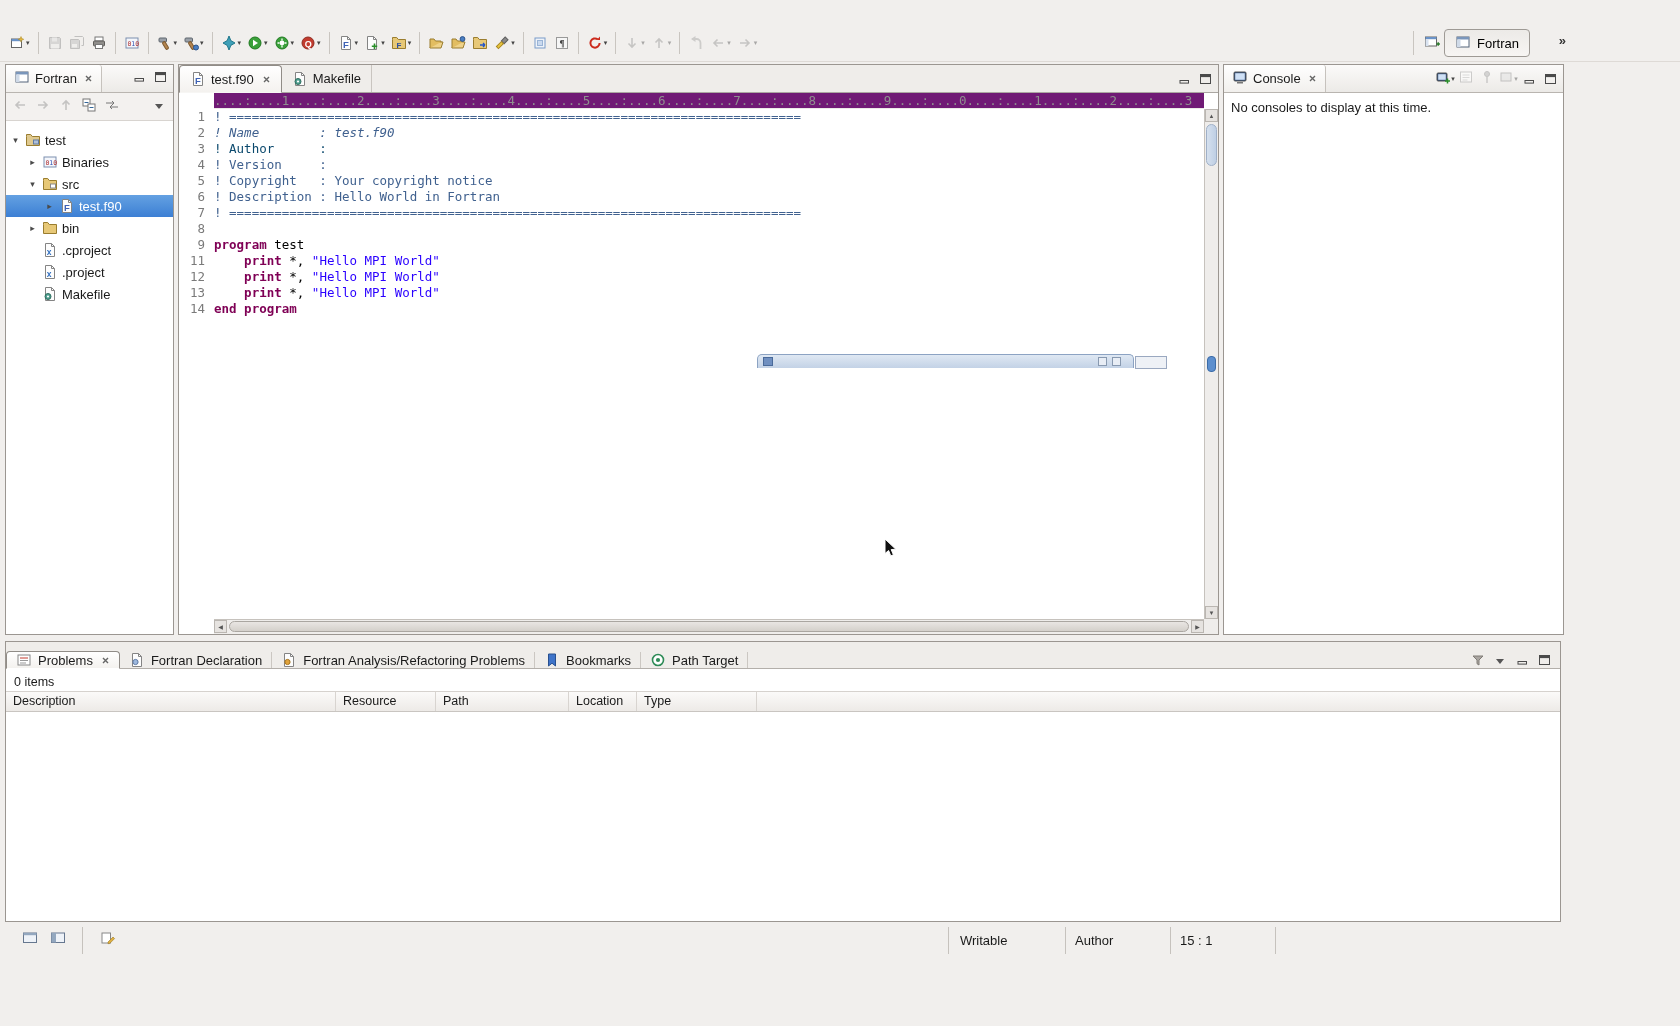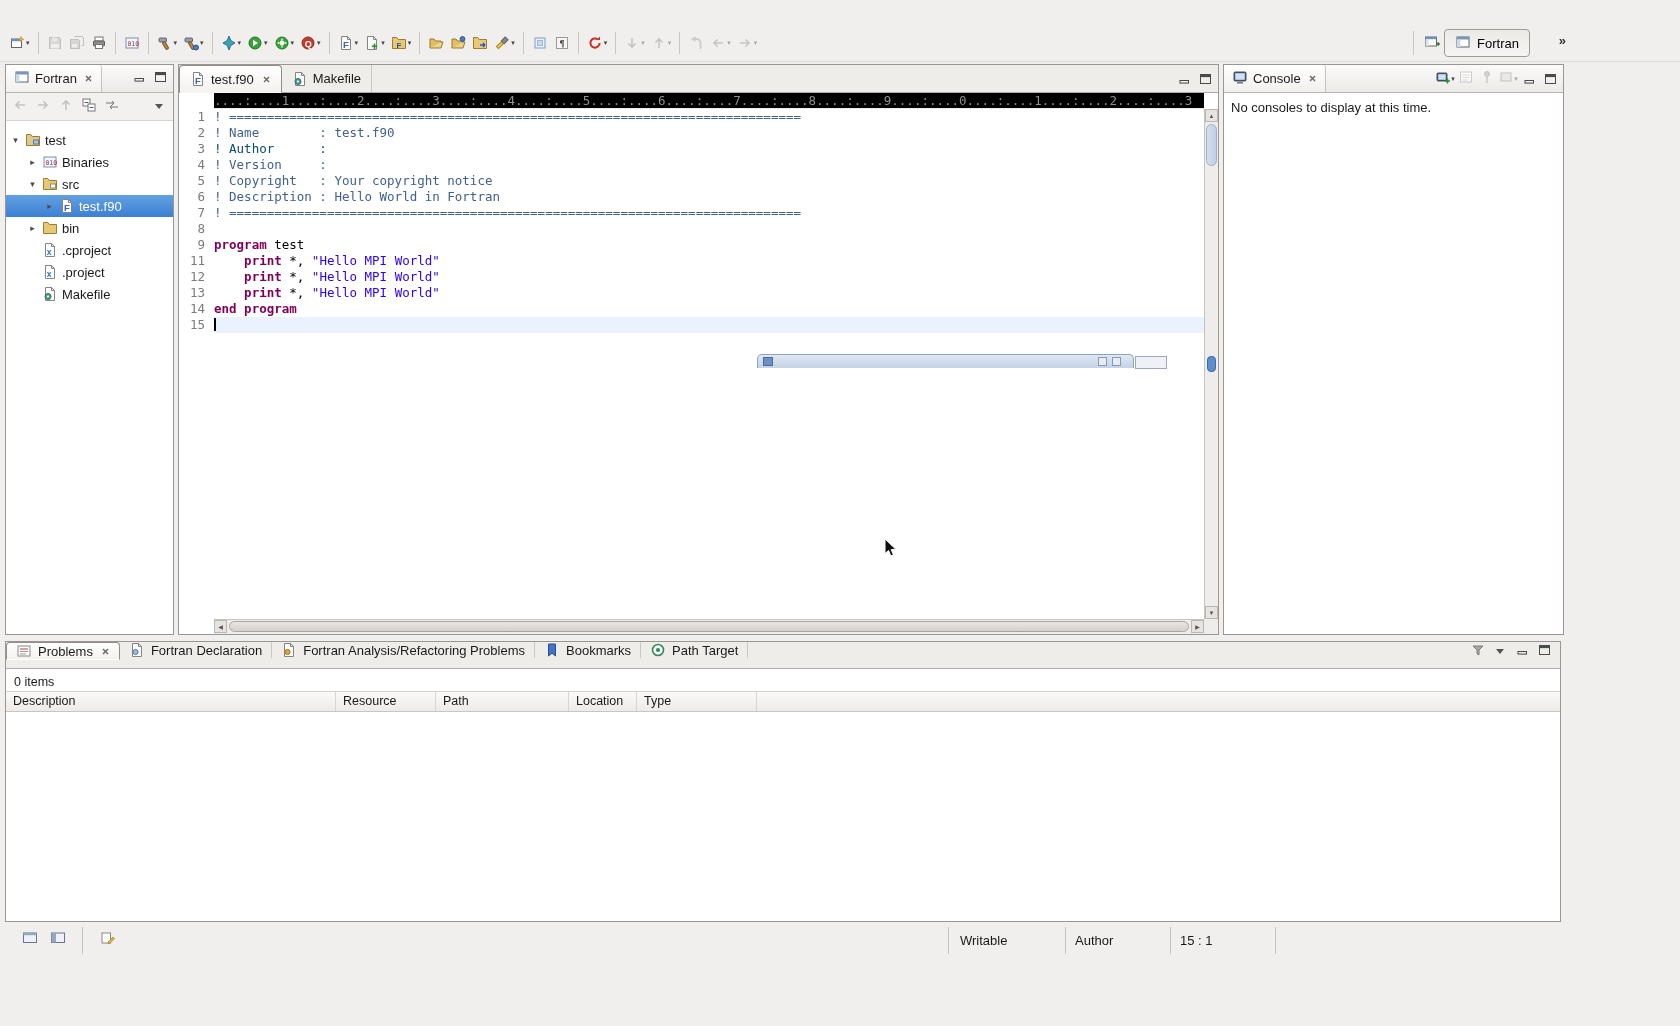--- a/index.html
+++ b/index.html
@@ -41,21 +41,21 @@
   .trow{height:22px;display:flex;align-items:center;gap:4px}
   .trow .exp{width:11px;flex:none;font-size:9px;color:#4a4a4a;text-align:center;line-height:11px}
   .trow .ic{display:inline-flex;width:16px;height:16px;flex:none}
   .trow.selected{background:linear-gradient(#64a1e2,#3c7fd4);color:#fff}
 
   
   .editor{left:178px;top:64px;width:1041px;height:571px}
   .etabs{position:absolute;left:0;top:0;right:0;height:28px;background:#efedea;border-bottom:1px solid #aba7a2;display:flex;align-items:stretch}
   .etab{position:relative;display:flex;align-items:center;gap:5px;padding:0 10px;font-size:13px;border-right:1px solid #c9c5c0}
   .etab.active{background:linear-gradient(#ffffff,#f4f2ef);border:1px solid #908c87;border-bottom:1px solid #f7f6f4;border-radius:4px 4px 0 0;margin-bottom:-1px}
-  .ruler{position:absolute;left:35px;top:28px;right:14px;height:16px;background:#000000;border-bottom:1px solid #eceae7;color:#8f8f8f;font:12.5px/16px "DejaVu Sans Mono",monospace;white-space:pre;overflow:hidden}
+  .ruler{position:absolute;left:35px;top:28px;right:14px;height:16px;background:#701a75;border-bottom:1px solid #eceae7;color:#8f8f8f;font:12.5px/16px "DejaVu Sans Mono",monospace;white-space:pre;overflow:hidden}
   .codewrap{position:absolute;left:0;top:44px;right:14px;bottom:15px;background:#fff;overflow:hidden;font:12.5px/16px "DejaVu Sans Mono",monospace}
   .cline{display:flex;height:16px;white-space:pre}
   .lnum{width:26px;flex:none;text-align:right;margin-right:9px;color:#7a7a7a}
   .ltext{flex:1;white-space:pre}
   .cline.current .ltext{background:#e9f2fd}
   .caret{display:inline-block;width:1.5px;height:13px;background:#000;vertical-align:-2px}
   .kw{font-weight:bold}
 
   
   .vscroll{position:absolute;top:44px;right:0;width:14px;bottom:15px;background:#efedeb;border-left:1px solid #c6c2bd}
@@ -72,21 +72,21 @@
   .ghost-btn{position:absolute;top:2px;width:9px;height:9px;border:1px solid #8899b0;background:#e8edf5}
   .gb1{right:26px}.gb2{right:12px}
   .ghost-end{position:absolute;right:-34px;top:1px;width:32px;height:13px;background:#eef1f6;border:1px solid #9aa8c0}
 
   
   .console{left:1223px;top:64px;width:341px;height:571px}
   .console-body{padding:7px 7px;font-size:13px}
 
   
   .problems{left:5px;top:641px;width:1556px;height:281px}
-  .pt-row{position:absolute;left:0;top:0;right:0;height:27px;background:#efedea;border-bottom:1px solid #b3afaa;display:flex;align-items:flex-start}
+  .pt-row{position:absolute;left:0;top:0;right:0;height:27px;background:#efedea;border-bottom:1px solid #b3afaa;display:flex;align-items:flex-end}
   .ptab{display:flex;align-items:center;gap:6px;padding:0 9px;font-size:13px;border-right:1px solid #cbc7c2}
   .ptab.active{background:linear-gradient(#ffffff,#f4f2ef);border:1px solid #908c87;border-bottom:1px solid #fff;border-radius:4px 4px 0 0;margin-bottom:-1px}
   .pt-btns{margin-left:auto;display:flex;align-items:center;gap:6px;padding-right:8px}
   .items-count{position:absolute;left:8px;top:33px;font-size:12.5px}
   .ptable-head{position:absolute;left:0;top:49px;right:0;height:21px;background:linear-gradient(#fbfaf9,#edeae7);border-top:1px solid #d6d2ce;border-bottom:1px solid #c9c5c1;display:flex}
   .pcol{padding:2px 7px;font-size:12.5px;border-right:1px solid #d8d4d0;overflow:hidden;white-space:nowrap}
   .pcol:nth-child(1){width:330px}.pcol:nth-child(2){width:100px}.pcol:nth-child(3){width:133px}
   .pcol:nth-child(4){width:68px}.pcol:nth-child(5){width:120px}
   .pbody{position:absolute;left:0;top:70px;right:0;bottom:0;background:#fff}
 
@@ -560,33 +560,32 @@
             <svg width="13" height="12" viewBox="0 0 13 12">
               <rect x="1.5" y="1.5" width="10" height="9" fill="none" stroke="#4a4a4a"></rect>
               <rect x="1.5" y="1.5" width="10" height="2.6" fill="#4a4a4a"></rect>
             </svg>
           </span>
         </div>
       </div>
     <div class="ruler">....:....1....:....2....:....3....:....4....:....5....:....6....:....7....:....8....:....9....:....0....:....1....:....2....:....3</div>
     <div class="codewrap" id="code">
         <div class="cline"><span class="lnum">1</span><span class="ltext"><span style="color: rgb(64, 97, 143);">! ============================================================================</span></span></div>
-        <div class="cline"><span class="lnum">2</span><span class="ltext"><span style="color: rgb(64, 97, 143);">! Name        : test.f90</span></span></div>
+        <div class="cline"><span class="lnum">2</span><span class="ltext"><span style="color: rgb(64, 97, 143); font-style: italic;">! Name        : test.f90</span></span></div>
         <div class="cline"><span class="lnum">3</span><span class="ltext"><span style="color: #0c4a6e;">! Author      :</span></span></div>
         <div class="cline"><span class="lnum">4</span><span class="ltext"><span style="color: rgb(64, 97, 143);">! Version     :</span></span></div>
         <div class="cline"><span class="lnum">5</span><span class="ltext"><span style="color: rgb(64, 97, 143);">! Copyright   : Your copyright notice</span></span></div>
         <div class="cline"><span class="lnum">6</span><span class="ltext"><span style="color: rgb(64, 97, 143);">! Description : Hello World in Fortran</span></span></div>
         <div class="cline"><span class="lnum">7</span><span class="ltext"><span style="color: rgb(64, 97, 143);">! ============================================================================</span></span></div>
         <div class="cline"><span class="lnum">8</span><span class="ltext"></span></div>
         <div class="cline"><span class="lnum">9</span><span class="ltext"><span class="kw" style="color: rgb(127, 0, 85);">program</span><span style="color: rgb(0, 0, 0);"> test</span></span></div>
         <div class="cline"><span class="lnum">11</span><span class="ltext"><span style="color: rgb(0, 0, 0);">    </span><span class="kw" style="color: rgb(127, 0, 85);">print</span><span style="color: rgb(0, 0, 0);"> *, </span><span style="color: rgb(42, 0, 255);">"Hello MPI World"</span></span></div>
         <div class="cline"><span class="lnum">12</span><span class="ltext"><span style="color: rgb(0, 0, 0);">    </span><span class="kw" style="color: rgb(127, 0, 85);">print</span><span style="color: rgb(0, 0, 0);"> *, </span><span style="color: rgb(42, 0, 255);">"Hello MPI World"</span></span></div>
         <div class="cline"><span class="lnum">13</span><span class="ltext"><span style="color: rgb(0, 0, 0);">    </span><span class="kw" style="color: rgb(127, 0, 85);">print</span><span style="color: rgb(0, 0, 0);"> *, </span><span style="color: rgb(42, 0, 255);">"Hello MPI World"</span></span></div>
         <div class="cline"><span class="lnum">14</span><span class="ltext"><span class="kw" style="color: rgb(127, 0, 85);">end program</span></span></div>
-        <div class="cline current"><span class="lnum">15</span><span class="ltext" style="background: rgb(233, 242, 253);"><span class="caret"></span></span></div>
       </div>
 
     <div class="ghost">
       <span class="ghost-ico"></span>
       <span class="ghost-btn gb1"></span>
       <span class="ghost-btn gb2"></span>
       <span class="ghost-end"></span>
     </div>
 
     <div class="vscroll">

